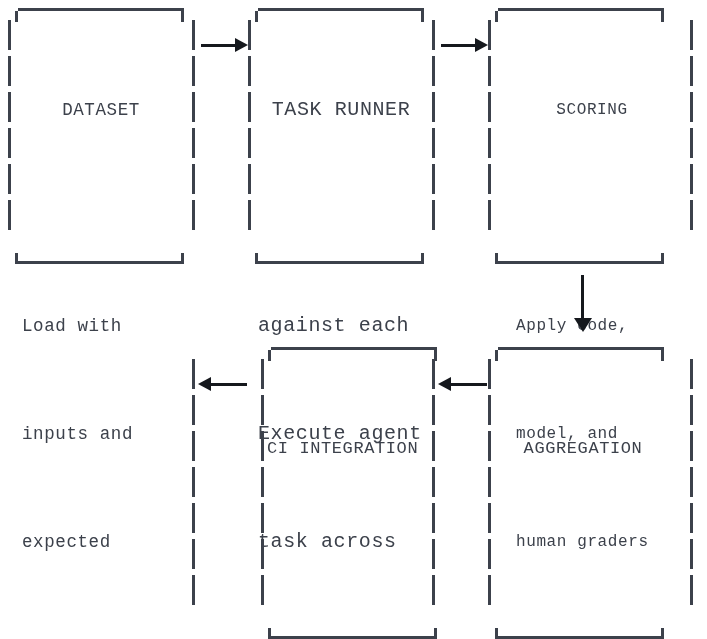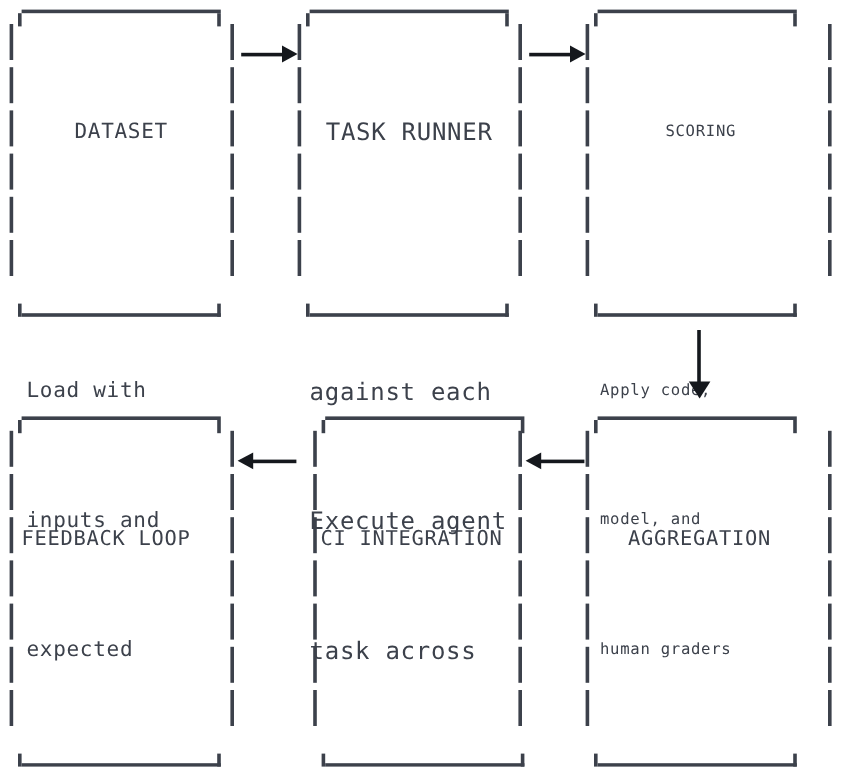--- a/index.html
+++ b/index.html
@@ -71,20 +71,21 @@
   .node-body {
     position: absolute;
     left: 14px;
     right: 14px;
     top: 12px;
     bottom: 12px;
     font-size: 17.5px;
     line-height: 36px;
     letter-spacing: 0.6px;
     white-space: pre;
+    font-family: Liberation Mono, monospace;
   }
   .node-title {
     display: block;
     height: 36px;
   }
   .node-title.center { text-align: center; }
   .node-title.flush  { text-align: left; }
   .node-spacer { display: block; height: 36px; }
   .node-line   { display: block; height: 36px; }
 
@@ -210,21 +211,21 @@
       <span class="tick r"></span>
     </div>
     <div class="side l">
       <i class="seg"></i>
         <i class="seg"></i>
         <i class="seg"></i>
       <i class="seg"></i>
         <i class="seg"></i>
         <i class="seg"></i>
     </div>
-    <div class="node-body" style="left:12px; right:6px; font-size:13px;">
+    <div class="node-body" style="left:28px; right:6px; font-size:16px;">
       <span class="node-title center">SCORING</span>
       <span class="node-spacer"></span>
       <span class="node-line">Apply code,</span>
       <span class="node-line">model, and</span>
       <span class="node-line">human graders</span>
       <span class="node-line">to transcripts</span>
       
     </div>
     <div class="rail bottom">
       <span class="tick l"></span>
@@ -245,49 +246,20 @@
   </div>
 
   <div class="h-arrow right" style="left:441px; top:44px; width:36px;">
     <span class="head"></span>
   </div>
 
   <div class="v-arrow" style="left:581px; top:275px; height:44px;">
     <span class="head"></span>
   </div>
 
-  <div class="node" style="left:8px; top:347px; width:186px; height:292px;">
-    <div class="rail top">
-      <span class="tick l"></span>
-      <span class="tick r"></span>
-    </div>
-    <div class="side l">
-      <i class="seg"></i>
-        <i class="seg"></i>
-        <i class="seg"></i>
-      <i class="seg"></i>
-        <i class="seg"></i>
-        <i class="seg"></i>
-        <i class="seg"></i>
-    </div>
-    <div class="node-body" style="left:10px; right:6px; font-size:17px;">
-      <span class="node-title flush">FEEDBACK LOOP</span>
-      <span class="node-spacer"></span>
-      
-      
-      
-      
-      
-      
-    </div>
-    <div class="rail bottom">
-      <span class="tick l"></span>
-      <span class="tick r"></span>
-    </div>
-  </div>
   <div class="side r" style="position:absolute; left:192px; top:359px; height:268px;">
     <i class="seg"></i>
       <i class="seg"></i>
       <i class="seg"></i>
     <i class="seg"></i>
       <i class="seg"></i>
       <i class="seg"></i>
       <i class="seg"></i>
   </div>
 

